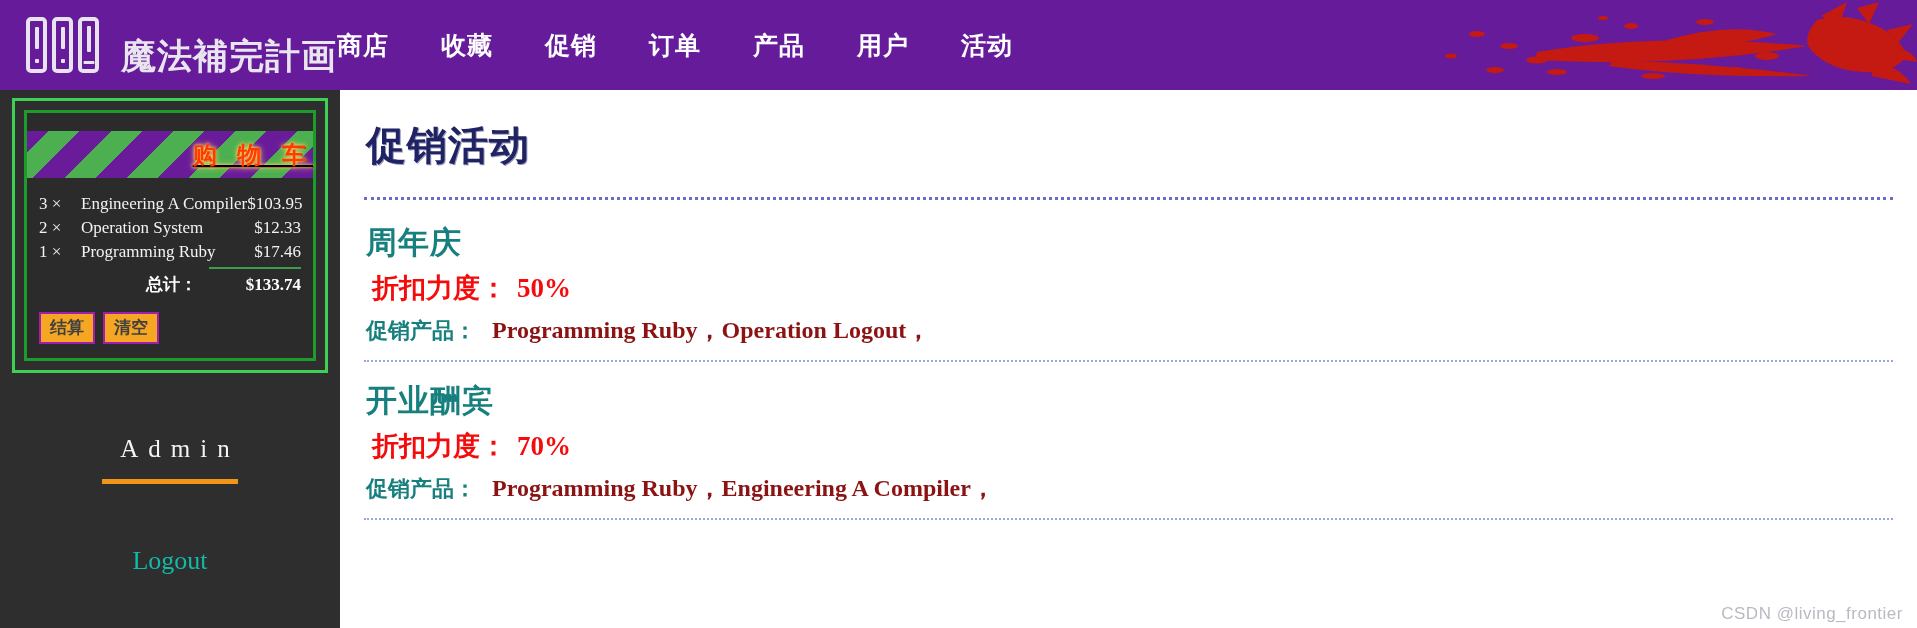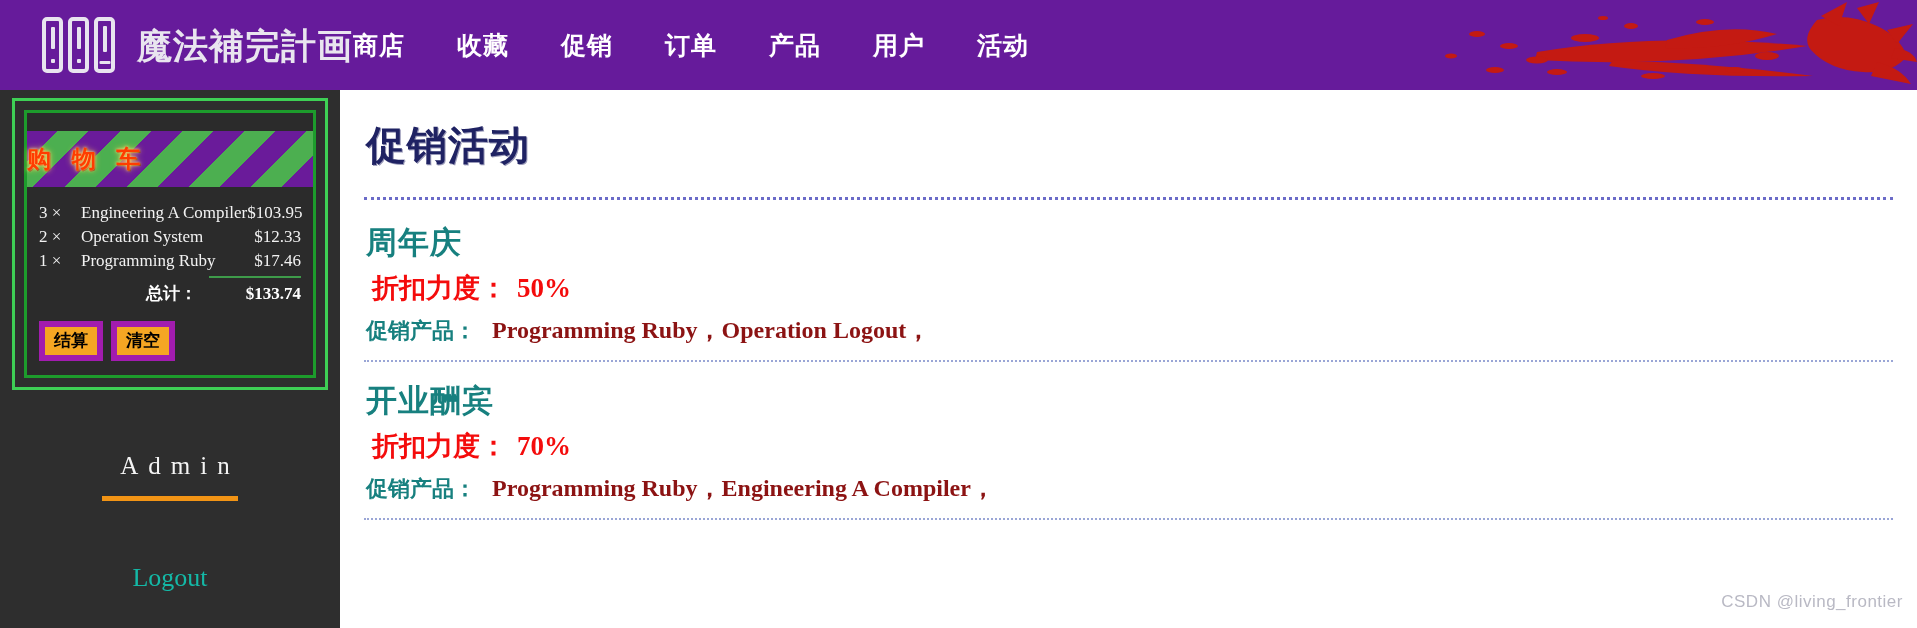--- a/index.html
+++ b/index.html
@@ -18,22 +18,22 @@
   .header {
     position: relative;
     height: 90px;
     background: #661b9b;
     display: flex;
     align-items: center;
     overflow: hidden;
   }
   .brand {
     display: flex;
-    align-items: center;
-    padding-left: 42px;
+    align-items: flex-end;
+    padding-left: 26px;
     z-index: 3;
   }
   .logo-icon {
     display: flex;
     align-items: flex-start;
     gap: 5px;
     margin-right: 22px;
   }
   .book {
     width: 21px;
@@ -132,31 +132,32 @@
   .cart-inner {
     border: 3px solid #1d9c2c;
     background: #2b2b2b;
     padding: 0;
   }
   .cart-topstrip {
     height: 18px;
     background: #2b2b2b;
   }
   .cart-banner {
-    height: 56px;
+    height: 47px;
     position: relative;
     background-color: #4caf50;
     background-image: repeating-linear-gradient(
       -45deg,
       #6a1b9a 0px, #6a1b9a 22px,
       #4caf50 22px, #4caf50 44px
     );
     display: flex;
     align-items: center;
-    justify-content: flex-start;
+    justify-content: flex-end;
+    text-decoration: underline;
   }
   .cart-banner-title {
     color: #ff3c00;
     font-size: 24px;
     font-weight: bold;
     letter-spacing: 7px;
     text-shadow:
       0 0 3px #ffe08a,
       0 0 6px #ffd54a,
       1px 1px 0 #7a1a00;
@@ -209,22 +210,22 @@
     min-width: 92px;
     text-align: right;
   }
   .cart-buttons {
     display: flex;
     gap: 8px;
     padding: 12px 12px 14px 12px;
   }
   .cart-btn {
     background: #f5a623;
-    border: 6px solid #a21caf;
-    color: #000000;
+    border: 2px solid #a21caf;
+    color: #404040;
     font-size: 17px;
     font-weight: bold;
     padding: 3px 9px 4px 9px;
     cursor: pointer;
     line-height: 1.25;
     font-family: "Liberation Sans", sans-serif;
   }
 
   
   .admin-block {
@@ -314,21 +315,21 @@
     font-family: "Liberation Serif", serif;
     font-size: 24px;
     font-weight: bold;
     padding-left: 16px;
   }
   .promo-block { margin-bottom: 2px; }
 
   .watermark {
     position: absolute;
     right: 14px;
-    bottom: 16px;
+    bottom: 4px;
     color: #b9b9c4;
     font-size: 17px;
     letter-spacing: 0.5px;
     white-space: nowrap;
   }
 </style>
 </head>
 <body>
 
 <div class="header">

